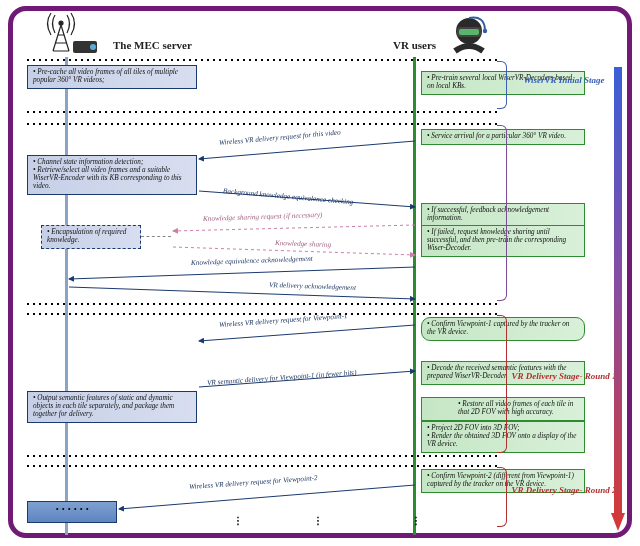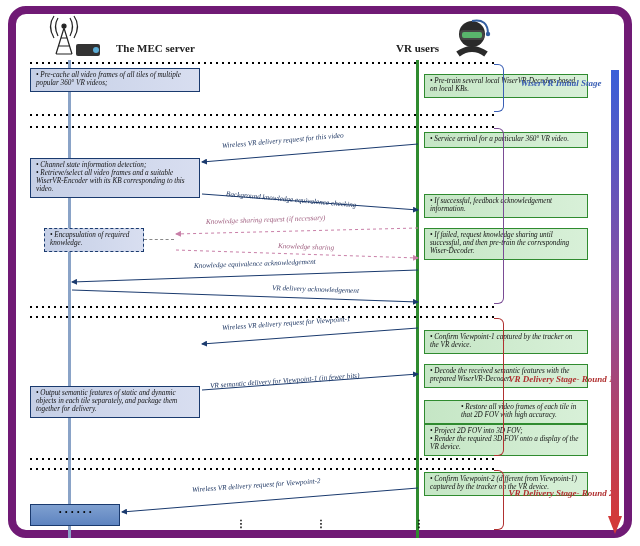--- a/index.html
+++ b/index.html
@@ -1,17 +1,17 @@
 <!DOCTYPE html>
 <html><head>
 <meta charset="utf-8">
 <style>
   * { box-sizing: border-box; margin: 0; padding: 0; }
   body { font-family: "Times New Roman", serif; font-size: 8px; background: #fff; width: 640px; height: 546px; position: relative; }
-  .diagram { position: absolute; left: 8px; top: 6px; width: 624px; height: 532px; border: 8px solid #701a75; border-radius: 18px; }
+  .diagram { position: absolute; left: 8px; top: 6px; width: 624px; height: 532px; border: 5px solid #701a75; border-radius: 18px; }
 
   
   .hdr-icons { position: absolute; top: 0; }
   .icon-tower { left: 30px; }
   .icon-vr { left: 432px; }
   .hdr-label { position: absolute; top: 28px; font-size: 11px; color: #222; font-weight: 600; }
   .lbl-mec { left: 100px; }
   .lbl-vr { left: 380px; }  
 
   
@@ -98,46 +98,46 @@
     <span class="box-line bullet">Pre-train several local WiserVR-Decoders based on local KBs.</span>
   </div>
 
   <div class="box green" style="top:118px;">
     <span class="box-line bullet">Service arrival for a particular 360° VR video.</span>
   </div>
   <div class="box blue" style="top:144px;">
     <span class="box-line bullet">Channel state information detection;</span>
     <span class="box-line bullet">Retrieve/select all video frames and a suitable WiserVR-Encoder with its KB corresponding to this video.</span>
   </div>
-  <div class="box green" style="top:180px;">
+  <div class="box green" style="top:192px;">
     <span class="box-line bullet">If successful, feedback acknowledgement information.</span>
   </div>
   <div class="box blue" style="top:214px; left:28px; width:100px; border-style:dashed;">
     <span class="box-line bullet">Encapsulation of required knowledge.</span>
   </div>
   <div class="dashline" style="left:128px; top:225px; width:30px;"></div>
   <div class="box green" style="top:214px;">
     <span class="box-line bullet">If failed, request knowledge sharing until successful, and then pre-train the corresponding Wiser-Decoder.</span>
   </div>
 
-  <div class="box green" style="top:316px;">
+  <div class="box green" style="top:306px;border-radius:9px;">
     <span class="box-line bullet">Confirm Viewpoint-1 captured by the tracker on the VR device.</span>
   </div>
-  <div class="box blue" style="top:372px;">
+  <div class="box blue" style="top:380px;">
     <span class="box-line bullet">Output semantic features of static and dynamic objects in each tile separately, and package them together for delivery.</span>
   </div>
   <div class="box green" style="top:350px;">
     <span class="box-line bullet">Decode the received semantic features with the prepared WiserVR-Decoder.</span>
   </div>
   <div class="box green" style="top:386px;padding-left:36px;">
     <span class="box-line bullet">Restore all video frames of each tile in that 2D FOV with high accuracy.</span>
   </div>
   <div class="box green" style="top:410px;">
     <span class="box-line bullet">Project 2D FOV into 3D FOV;</span>
-    <span class="box-line bullet">Render the required 3D FOV onto a display of the VR device.</span>
+    <span class="box-line bullet">Render the obtained 3D FOV onto a display of the VR device.</span>
   </div>
 
   <div class="box green" style="top:458px;">
     <span class="box-line bullet">Confirm Viewpoint-2 (different from Viewpoint-1) captured by the tracker on the VR device.</span>
   </div>
   <div class="ellipsis-box"><span>∙  ∙  ∙  ∙  ∙  ∙</span></div>
   <span class="ellips-col" style="left:220px; top:504px;">⋮</span>
   <span class="ellips-col" style="left:300px; top:504px;">⋮</span>
   <span class="ellips-col" style="left:398px; top:504px;">⋮</span>
 

